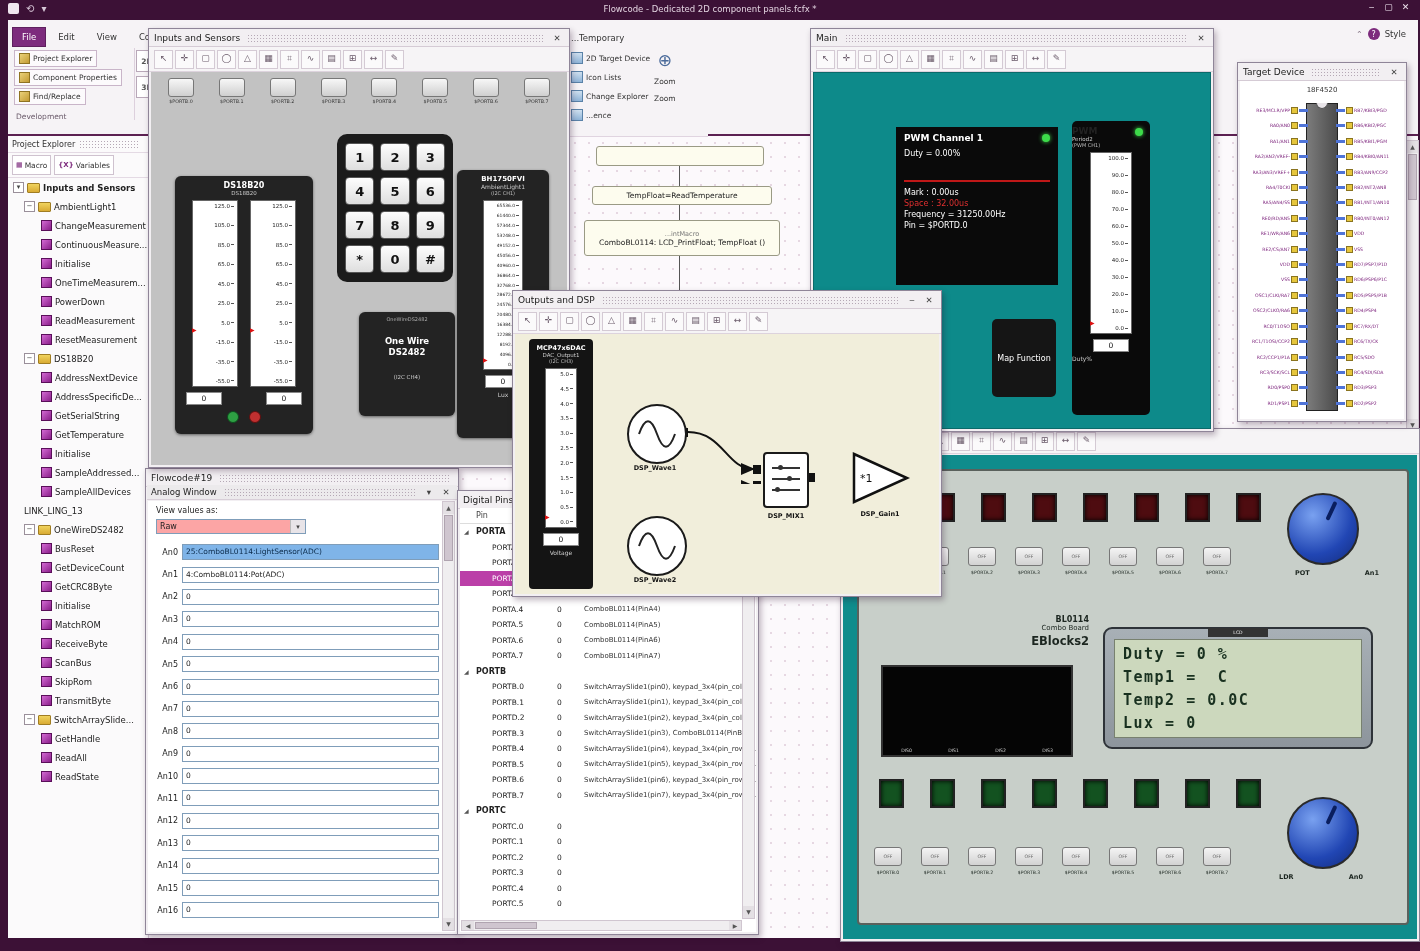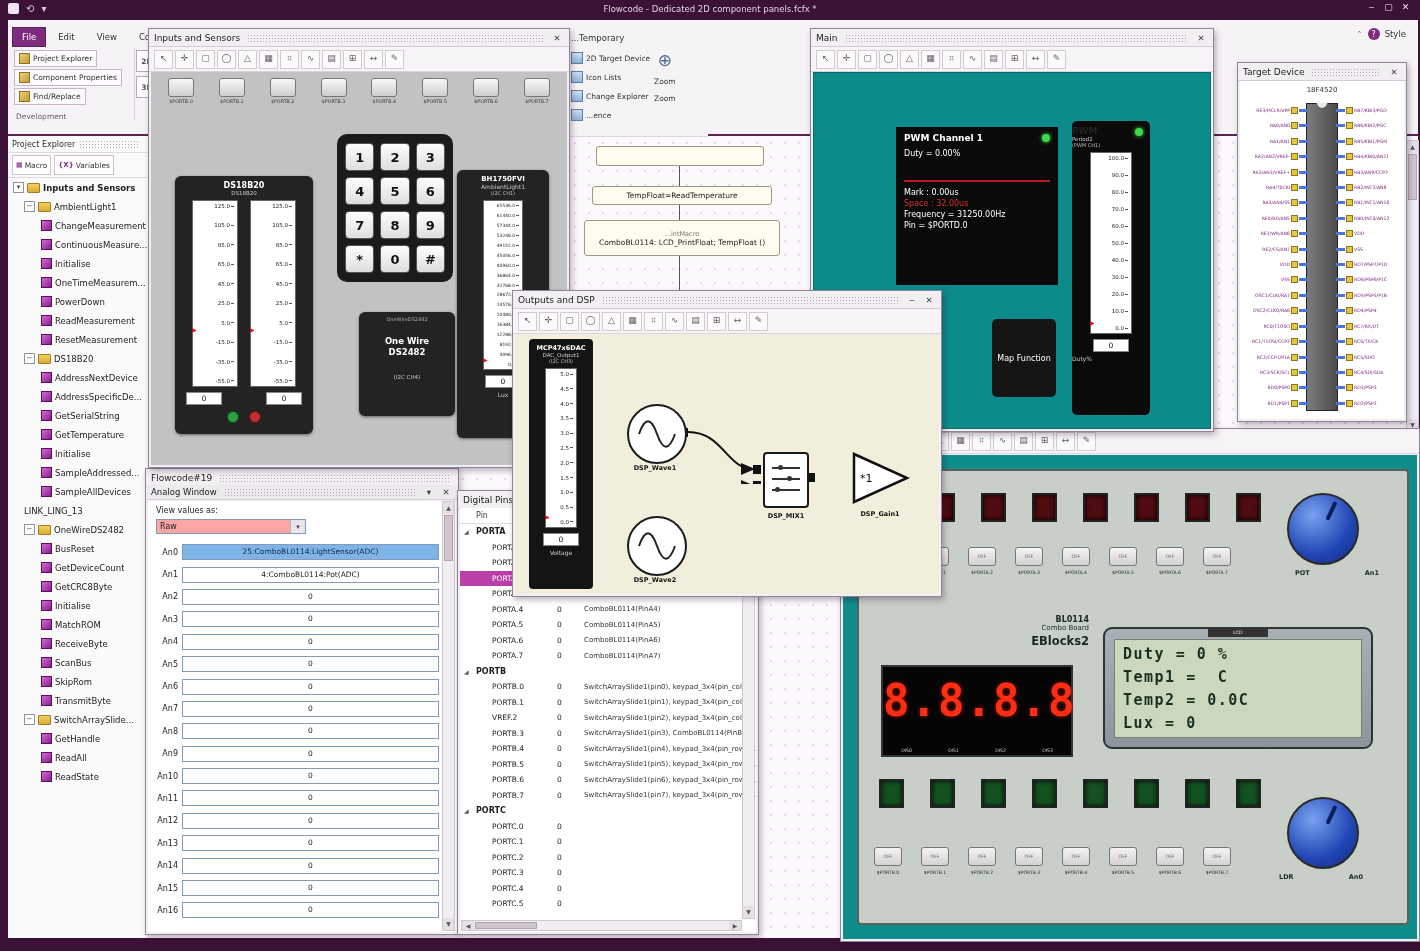--- a/index.html
+++ b/index.html
@@ -148,21 +148,21 @@
   .lcdline{font-family:"DejaVu Sans Mono",monospace;font-weight:bold;font-size:15px;line-height:23px;letter-spacing:1.5px;color:#18301f;white-space:pre;}
   
   .an-body{top:32px;background:#fff;}
   .an-head2{position:absolute;top:16px;left:1px;right:1px;height:15px;display:flex;align-items:center;gap:3px;padding:0 4px;font-size:8.5px;background:#eceaec;border-bottom:1px solid #d8cfd8;box-sizing:border-box;}
   .an-view{position:absolute;left:8px;top:5px;font-size:8px;color:#222;}
   .an-dd{position:absolute;left:8px;top:18px;width:150px;height:15px;border:1px solid #7f9db9;background:#fca5a5;font-size:8px;display:flex;align-items:center;padding-left:3px;box-sizing:border-box;}
   .an-ddarrow{margin-left:auto;width:14px;height:100%;background:#e8e4e8;border-left:1px solid #bbb;text-align:center;font-size:7px;line-height:14px;color:#444;}
   .an-rows{position:absolute;left:4px;right:17px;top:40px;bottom:0;display:flex;flex-direction:column;}
   .arow{display:flex;align-items:center;height:22.4px;gap:4px;}
   .alabel{width:26px;text-align:right;font-size:8px;color:#222;flex:none;}
-  .abox{flex:1;height:14px;line-height:14px;border:1px solid #7f9db9;background:#fff;font-size:7.5px;padding:0 3px;white-space:nowrap;overflow:hidden;text-align:center;}
+  .abox{flex:1;height:14px;line-height:14px;border:1px solid #7f9db9;background:#fff;font-size:7.5px;padding:0 3px;white-space:nowrap;overflow:hidden;}
   .abox.selected{background:#7fb4e8;color:#0a2a4a;}
   .vscroll{position:absolute;width:13px;background:#f0eef0;border:1px solid #d0c6d0;display:flex;flex-direction:column;box-sizing:border-box;}
   .sarrow{height:12px;text-align:center;font-size:6px;line-height:12px;color:#555;background:#e4e0e4;}
   .sarrow.bottom{margin-top:auto;}
   .sthumb{height:44px;margin:1px;background:#cfc5cf;border:1px solid #b0a4b0;}
   .hscroll{position:absolute;height:11px;left:1px;right:14px;bottom:1px;background:#f0eef0;border:1px solid #d0c6d0;display:flex;box-sizing:border-box;}
   .harrow{width:12px;text-align:center;font-size:6px;line-height:9px;color:#555;background:#e4e0e4;}
   .harrow.right{margin-left:auto;}
   .hthumb{width:60px;margin:1px;background:#cfc5cf;border:1px solid #b0a4b0;}
   .dg-body{top:17px;background:#fff;}
@@ -575,21 +575,20 @@
         <div class="klabels" style="left:420px;top:98px;padding-left:16px;">
           <span>POT</span>
           <span>An1</span>
         </div>
         <div class="btext" style="left:118px;top:144px;width:112px;">
           <div class="bt1">BL0114</div>
           <div class="bt2">Combo Board</div>
           <div class="bt3">EBlocks2</div>
         </div>
         <div class="sevenseg">
-          <div class="digits">8.8.8.8</div>
           <div class="seglabels">
 
           <span>DIS0</span>
               <span>DIS1</span>
               <span>DIS2</span>
               <span>DIS3</span>
             </div>
         </div>
         <div class="lcd">
           <div class="lcdtag">LCD</div>
@@ -832,21 +831,21 @@
             <span class="ddesc">SwitchArraySlide1(pin0), keypad_3x4(pin_col1)...</span>
           </div>
           <div class="dgrow">
             <span class="dexp"></span>
             <span class="dpin">PORTB.1</span>
             <span class="dval">0</span>
             <span class="ddesc">SwitchArraySlide1(pin1), keypad_3x4(pin_col2)...</span>
           </div>
           <div class="dgrow">
             <span class="dexp"></span>
-            <span class="dpin">VREF.2</span>
+            <span class="dpin">PORTD.2</span>
             <span class="dval">0</span>
             <span class="ddesc">SwitchArraySlide1(pin2), keypad_3x4(pin_col3)...</span>
           </div>
           <div class="dgrow">
             <span class="dexp"></span>
             <span class="dpin">PORTB.3</span>
             <span class="dval">0</span>
             <span class="ddesc">SwitchArraySlide1(pin3), ComboBL0114(PinB3)...</span>
           </div>
           <div class="dgrow">

